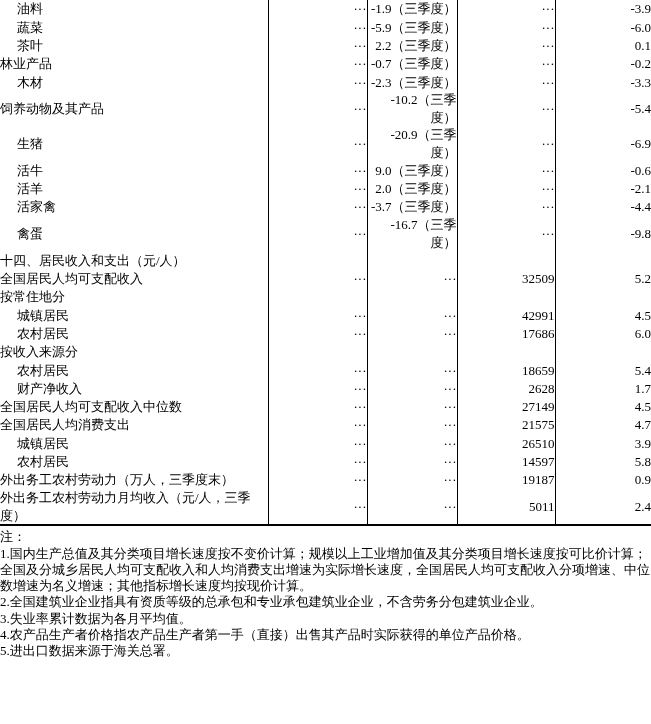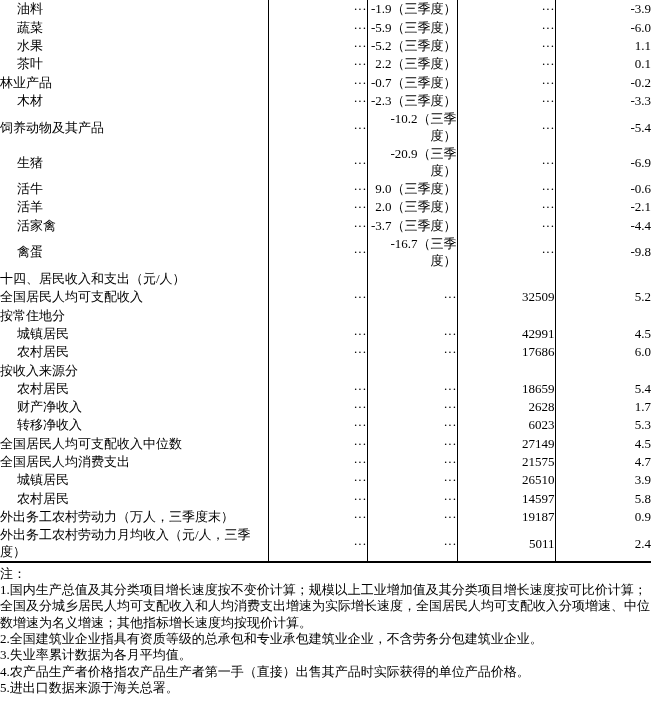--- a/index.html
+++ b/index.html
@@ -69,27 +69,20 @@
           <td class="c5">-3.9</td>
         </tr>
         <tr>
           <td class="c1 indent">蔬菜</td>
           <td class="c2">···</td>
           <td class="c3">-5.9（三季度）</td>
           <td class="c4">···</td>
           <td class="c5">-6.0</td>
         </tr>
         <tr>
-          <td class="c1 indent">水果</td>
-          <td class="c2">···</td>
-          <td class="c3">-5.2（三季度）</td>
-          <td class="c4">···</td>
-          <td class="c5">1.1</td>
-        </tr>
-        <tr>
           <td class="c1 indent">茶叶</td>
           <td class="c2">···</td>
           <td class="c3">2.2（三季度）</td>
           <td class="c4">···</td>
           <td class="c5">0.1</td>
         </tr>
         <tr>
           <td class="c1">林业产品</td>
           <td class="c2">···</td>
           <td class="c3">-0.7（三季度）</td>
@@ -193,27 +186,20 @@
           <td class="c3">···</td>
           <td class="c4">18659</td>
           <td class="c5">5.4</td>
         </tr>
         <tr>
           <td class="c1 indent">财产净收入</td>
           <td class="c2">···</td>
           <td class="c3">···</td>
           <td class="c4">2628</td>
           <td class="c5">1.7</td>
-        </tr>
-        <tr>
-          <td class="c1 indent">转移净收入</td>
-          <td class="c2">···</td>
-          <td class="c3">···</td>
-          <td class="c4">6023</td>
-          <td class="c5">5.3</td>
         </tr>
         <tr>
           <td class="c1">全国居民人均可支配收入中位数</td>
           <td class="c2">···</td>
           <td class="c3">···</td>
           <td class="c4">27149</td>
           <td class="c5">4.5</td>
         </tr>
         <tr>
           <td class="c1">全国居民人均消费支出</td>

